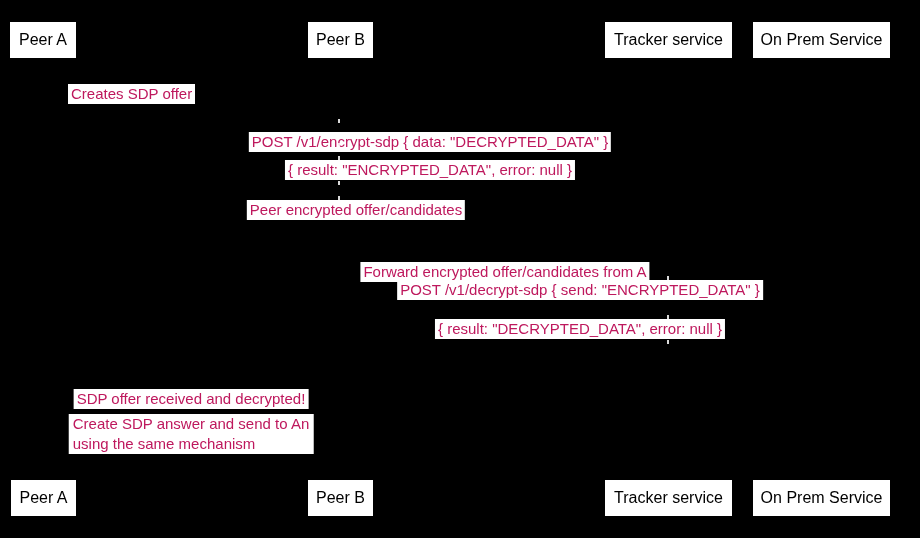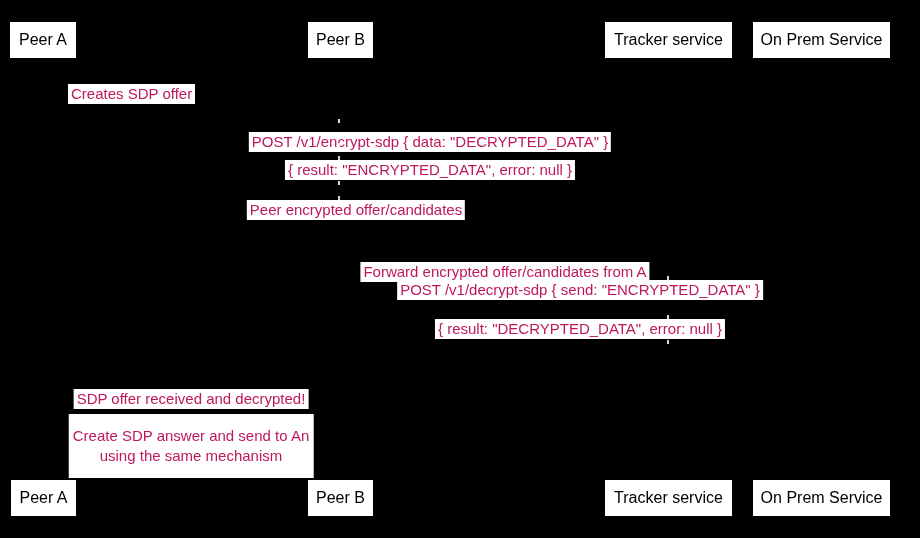--- a/index.html
+++ b/index.html
@@ -35,23 +35,22 @@
     font-size: 15px;
     line-height: 16px;
     padding: 2px 3px;
     white-space: nowrap;
   }
   .msg.centered {
     transform: translateX(-50%);
   }
   .msg.multiline {
     white-space: pre-line;
-    text-align: center;
     line-height: 20px;
-    padding: 12px 4px;
+    padding: 0 4px;
   }
   .tick {
     position: absolute;
     width: 2px;
     height: 4px;
     background: #ffffff;
     opacity: 0.85;
   }
 </style>
 </head>

